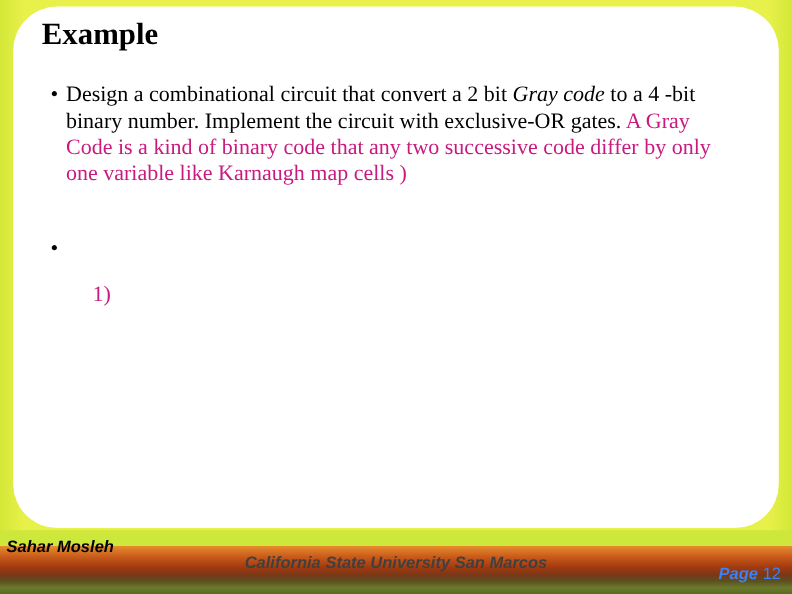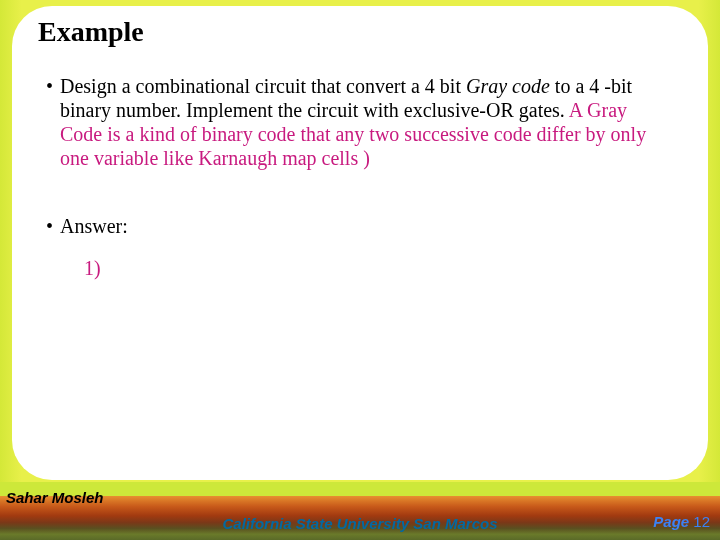--- a/index.html
+++ b/index.html
@@ -96,27 +96,27 @@
     font-family: Arial, sans-serif;
     font-size: 15px;
     font-weight: bold;
     font-style: italic;
     color: #000;
   }
   .footer-univ {
     position: absolute;
     left: 0;
     right: 0;
-    bottom: 8px;
+    bottom: 20px;
     text-align: center;
     font-family: Arial, sans-serif;
     font-size: 15px;
     font-weight: bold;
     font-style: italic;
-    color: #0369a1;
+    color: #404040;
   }
   .footer-page {
     position: absolute;
     right: 10px;
     bottom: 10px;
     font-family: Arial, sans-serif;
     font-size: 15px;
     font-weight: bold;
     font-style: italic;
     color: #3b82f6;
@@ -130,27 +130,26 @@
 <body>
 
 <div class="slide-bg"></div>
 
 <div class="content">
   <div class="title">Example</div>
 
   <div class="bullet-row">
     <div class="bullet-dot">•</div>
     <div class="bullet-text">
-      <span>Design a combinational circuit that convert a 4 bit </span><span class="bold italic">Gray code</span><span> to a 4 -bit binary number. Implement the circuit with exclusive-OR gates. </span><span class="magenta">A Gray Code is a kind of binary code that any two successive code differ by only one variable like Karnaugh map cells )</span>
+      <span>Design a combinational circuit that convert a 2 bit </span><span class="bold italic">Gray code</span><span> to a 4 -bit binary number. Implement the circuit with exclusive-OR gates. </span><span class="magenta">A Gray Code is a kind of binary code that any two successive code differ by only one variable like Karnaugh map cells )</span>
     </div>
   </div>
 
   <div class="answer-row">
     <div class="bullet-dot">•</div>
-    <div class="bullet-text bold">Answer:</div>
   </div>
 
   <div class="numbered">
     <div class="num-label">1)</div>
   </div>
 </div>
 
 <div class="footer"></div>
 <div class="footer-author">Sahar Mosleh</div>
 <div class="footer-univ">California State University San Marcos</div>

